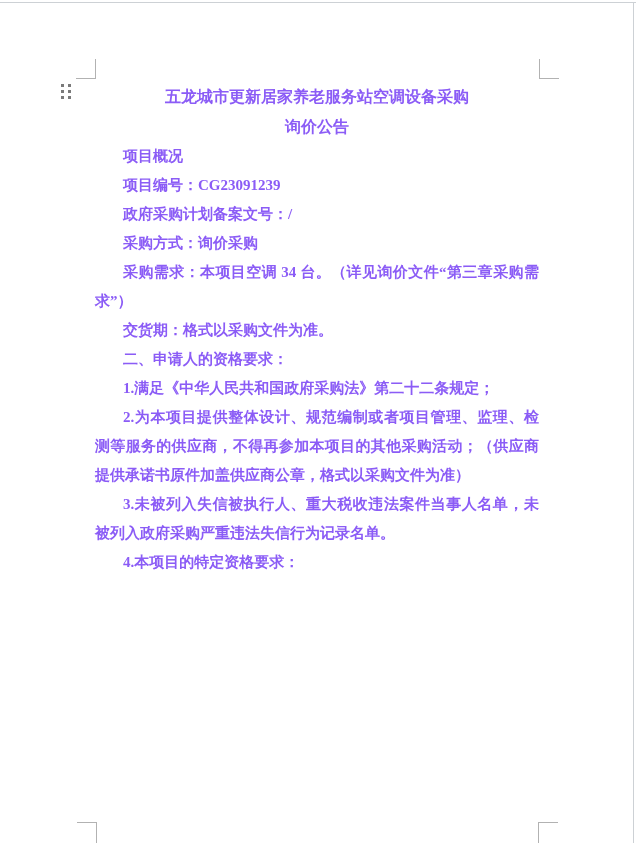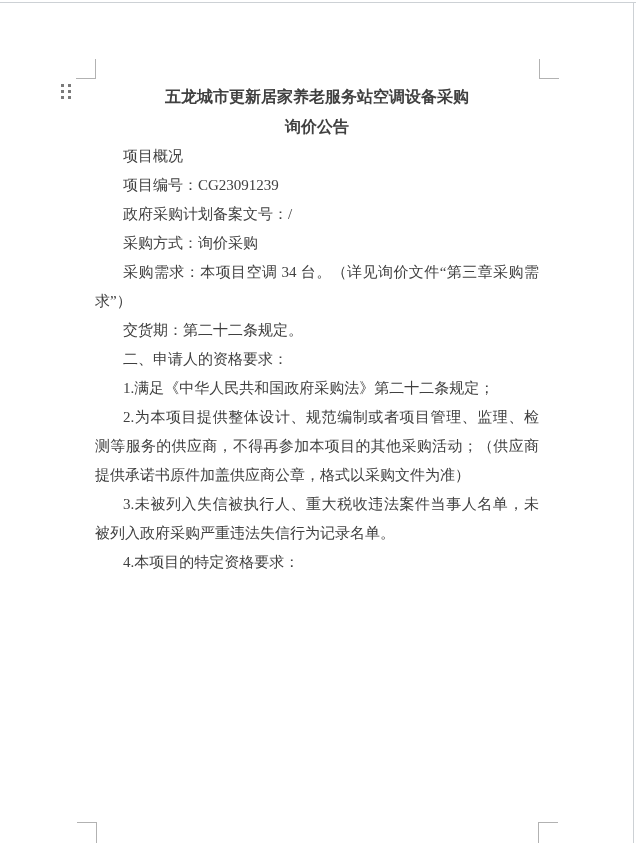--- a/index.html
+++ b/index.html
@@ -67,33 +67,33 @@
   }
   .drag-dots span {
     width: 3px; height: 3px;
     background: #7a7a7a;
   }
   
   .content {
     position: absolute;
     left: 95px; top: 82px;
     width: 444px;
-    color: #404040;
+    color: #8b5cf6;
   }
   .para { margin: 0; padding: 0; }
   .para.title {
     font-size: 16px;
     font-weight: bold;
     text-align: center;
     line-height: 30px;
     text-indent: 0;
   }
   .para.body {
     font-size: 15px;
-    font-weight: normal;
+    font-weight: bold;
     line-height: 29px;
     text-align: justify;
     text-indent: 28px;
     overflow-wrap: break-word;
     line-break: anywhere;
   }
 </style>
 </head>
 <body>
 
@@ -116,20 +116,20 @@
   </div>
 
   <div class="content">
       <p class="para title">五龙城市更新居家养老服务站空调设备采购</p>
       <p class="para title">询价公告</p>
       <p class="para body">项目概况</p>
       <p class="para body">项目编号：CG23091239</p>
       <p class="para body">政府采购计划备案文号：/</p>
       <p class="para body">采购方式：询价采购</p>
       <p class="para body">采购需求：本项目空调 34 台。（详见询价文件“第三章采购需求”）</p>
-      <p class="para body">交货期：第二十二条规定。</p>
+      <p class="para body">交货期：格式以采购文件为准。</p>
       <p class="para body">二、申请人的资格要求：</p>
       <p class="para body">1.满足《中华人民共和国政府采购法》第二十二条规定；</p>
       <p class="para body">2.为本项目提供整体设计、规范编制或者项目管理、监理、检测等服务的供应商，不得再参加本项目的其他采购活动；（供应商提供承诺书原件加盖供应商公章，格式以采购文件为准）</p>
       <p class="para body">3.未被列入失信被执行人、重大税收违法案件当事人名单，未被列入政府采购严重违法失信行为记录名单。</p>
       <p class="para body">4.本项目的特定资格要求：</p>
     </div>
 </div>
 
 </body></html>

